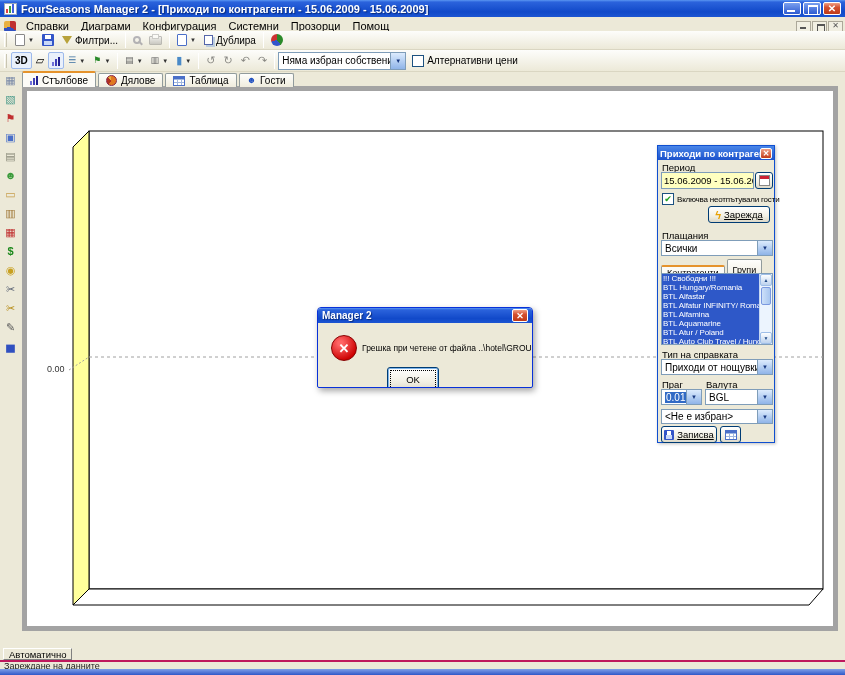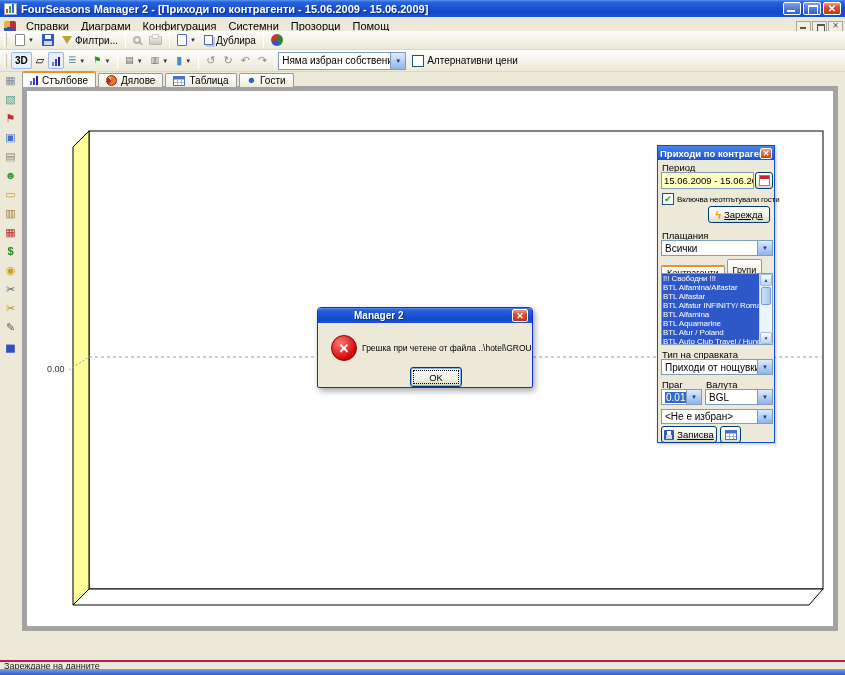--- a/index.html
+++ b/index.html
@@ -142,29 +142,29 @@
   #nosel-combo { position:absolute; left:3px; top:249px; width:112px; height:15px; }
   #save-btn { position:absolute; left:3px; top:266px; width:56px; height:17px; }
   #tbl-btn { position:absolute; left:62px; top:266px; width:21px; height:17px; }
   .icon-floppy.small { width:10px; height:10px; }
 
   
   #dialog { position:absolute; left:317px; top:307px; width:216px; height:81px; border:1px solid #0831D9;
     border-radius:4px 4px 2px 2px; background:#ECE9D8; z-index:9; box-shadow:2px 3px 6px rgba(0,0,0,.35); overflow:hidden; }
   .d-title { height:15px; background:linear-gradient(180deg,#5A96F2 0%,#2B63DC 12%,#1149C9 70%,#1C55D2 100%);
     color:#fff; font-size:10px; font-weight:bold; display:flex; align-items:center; padding:0 4px; }
-  .d-title .t { flex:1; text-shadow:1px 1px 1px #0a2c7c;margin-left:32px; }
+  .d-title .t { flex:1; text-shadow:1px 1px 1px #0a2c7c; }
   .d-close { width:16px; height:13px; border:1px solid #fff; border-radius:2px; background:linear-gradient(#F0A086,#D4502F 40%,#BE3A18);
     color:#fff; font-size:9px; line-height:12px; text-align:center; }
   .d-body { position:relative; height:66px; }
   .err-icon { position:absolute; left:13px; top:12px; width:26px; height:26px; border-radius:50%;
     background:radial-gradient(circle at 35% 30%, #F66 10%, #C00 75%); color:#fff; font-weight:bold; font-size:13px;
     display:flex; align-items:center; justify-content:center; border:1px solid #800; }
   .d-msg { position:absolute; left:44px; right:4px; top:20px; font-size:8.5px; color:#000; white-space:nowrap; }
-  #ok-btn { position:absolute; left:92px; top:44px; width:52px; height:20px; box-shadow:inset 0 0 0 1px #7EB4EA; outline:1px dotted #000; outline-offset:-4px; }
+  #ok-btn { position:absolute; left:69px; top:44px; width:52px; height:25px; box-shadow:inset 0 0 0 1px #7EB4EA; outline:1px dotted #000; outline-offset:-4px; }
 
   
   #winbar { position:absolute; left:0; top:632px; width:845px; height:15px; background:#ECE9D8; border-top:1px solid #fff;
     display:flex; align-items:center; gap:4px; padding:0 4px; font-size:10px; }
   #win-toggle { height:13px; background:#fff; border:1px solid #888; padding:0 4px; font-size:9.5px; display:inline-flex; align-items:center; gap:3px; }
   #autobar { position:absolute; left:0; top:647px; width:845px; height:13px; background:#ECE9D8; display:flex; align-items:center; padding:0 3px; }
   #auto-btn { height:12px; border:1px solid; border-color:#fff #808080 #808080 #fff; background:#ECE9D8; font-size:9.5px; padding:0 5px; }
   #statusbar { position:absolute; left:0; top:660px; width:845px; height:9px; background:#ECE9D8; border-top:2px solid #be185d;
     font-size:9px; line-height:9px; padding-left:4px; color:#222; }
   #taskstrip { position:absolute; left:0; top:669px; width:845px; height:6px; background:linear-gradient(#7FA0E8,#2F58C8); }
@@ -381,21 +381,21 @@
         <div class="ptab active">
             <span>Контрагенти</span>
           </div>
         <div class="ptab">
             <span>Групи</span>
           </div>
       </div>
       <div id="listbox">
         <div class="rows">
           <div class="lrow">!!! Свободни !!!</div>
-          <div class="lrow">BTL Alfamina/Alfastar</div>
+          <div class="lrow">BTL Hungary/Romania</div>
           <div class="lrow">BTL Alfastar</div>
           <div class="lrow">BTL Alfatur INFINITY/ Romania</div>
           <div class="lrow">BTL Alfamina</div>
           <div class="lrow">BTL Aquamarine</div>
           <div class="lrow">BTL Atur / Poland</div>
           <div class="lrow">BTL Auto Club Travel / Hungary</div>
         </div>
         <div class="sbar">
           <span class="sb-btn">▲</span>
           <span class="sb-thumb"></span>
@@ -437,18 +437,21 @@
       <span class="t">Manager 2</span>
       <span class="d-close">✕</span>
     </div>
     <div class="d-body">
       <div class="err-icon">✕</div>
       <div class="d-msg">Грешка при четене от файла ..\hotel\GROUP.HOT.</div>
       <button class="xp-btn" id="ok-btn">OK</button>
     </div>
   </div>
 
+  <div id="autobar">
+    <button id="auto-btn">Автоматично</button>
+  </div>
   <div id="statusbar">
     <span>Зареждане на данните</span>
   </div>
   <div id="taskstrip"></div>
 
 </div>
 
 </body></html>

